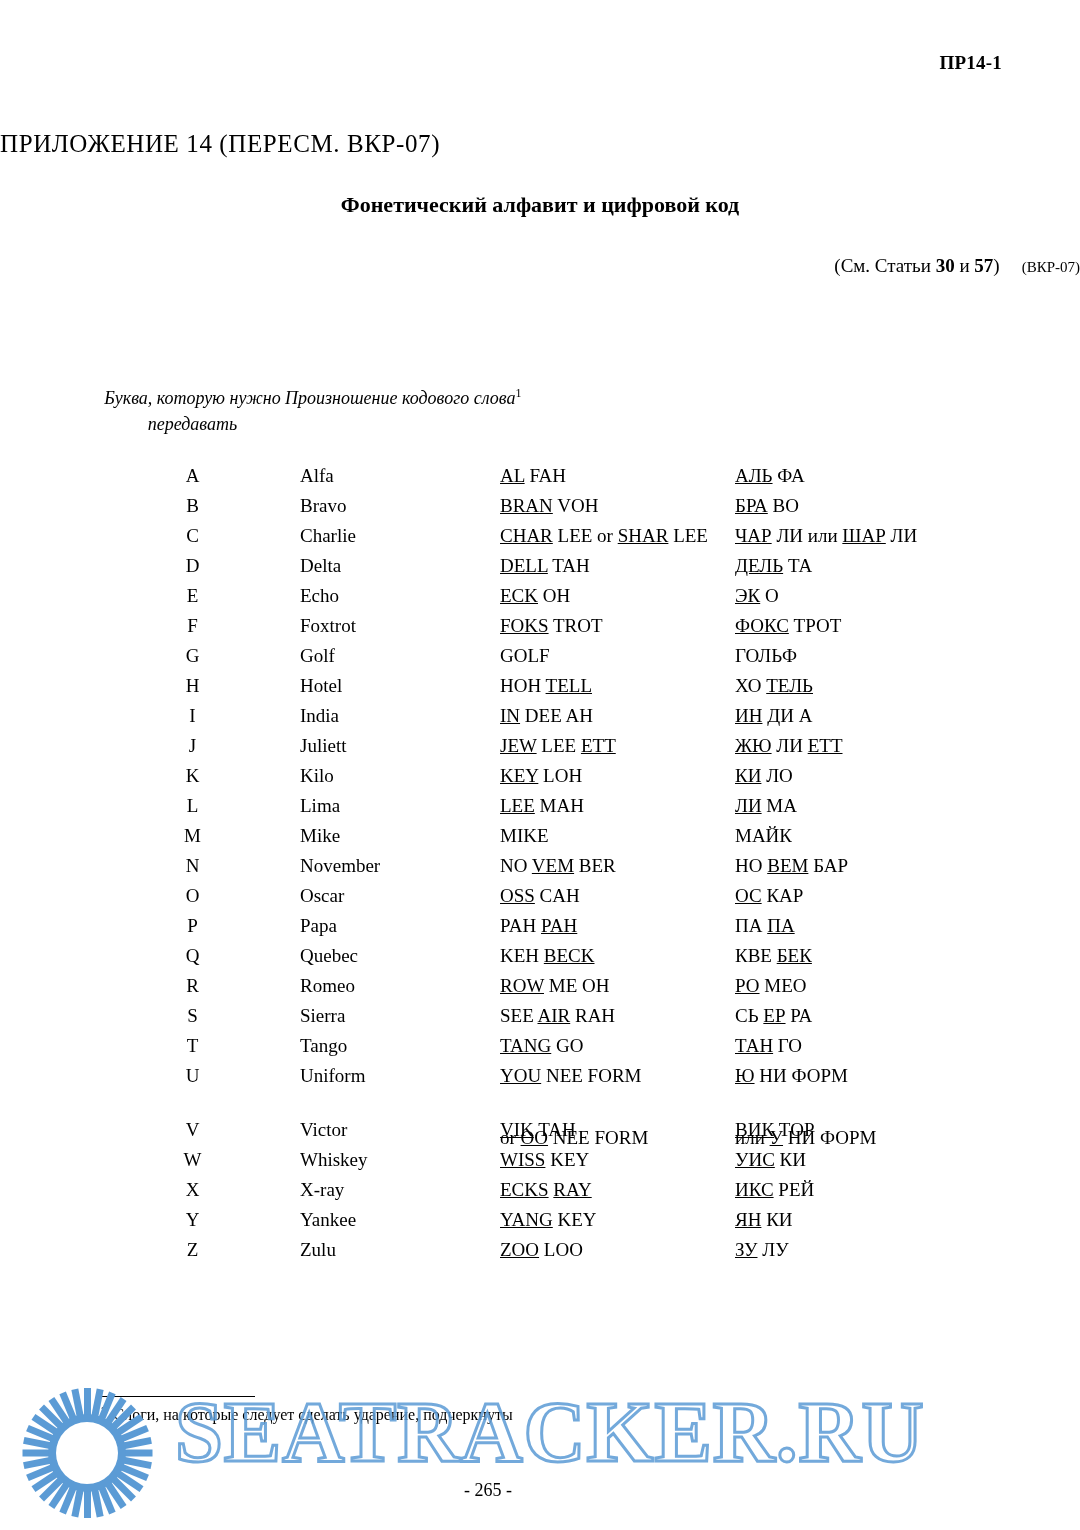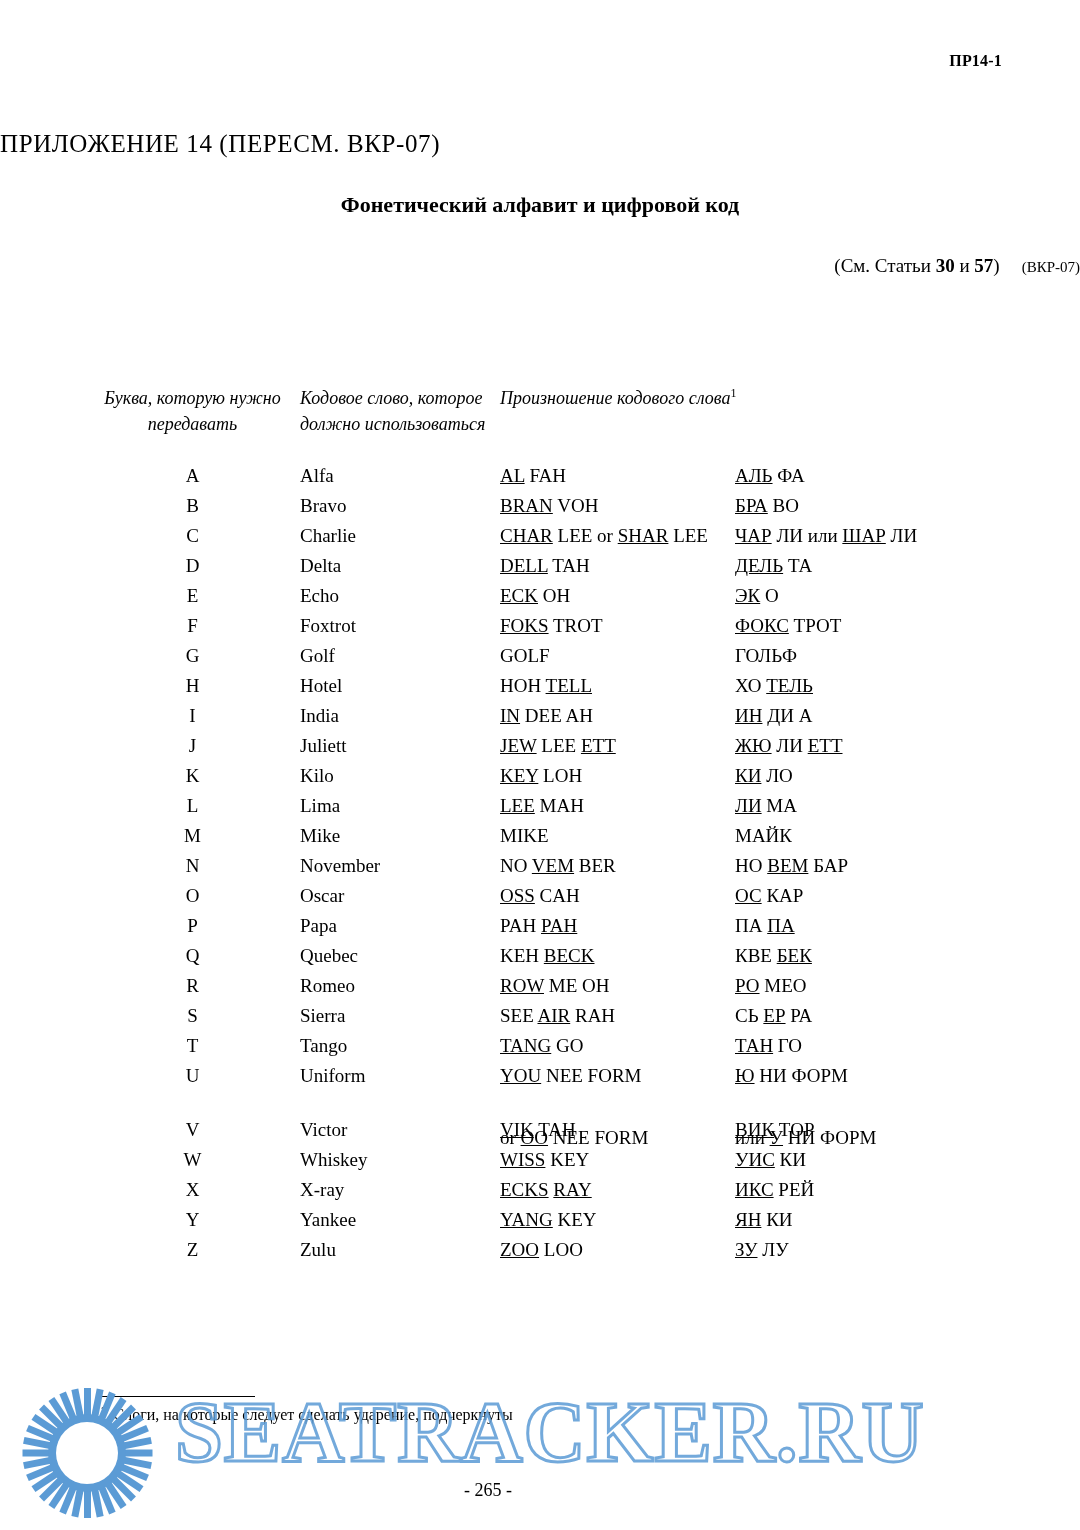--- a/index.html
+++ b/index.html
@@ -22,21 +22,21 @@
     width: 1080px;
     height: 1530px;
   }
 
   .header-code {
     position: absolute;
     top: 52px;
     right: 78px;
     font-family: "Liberation Serif", serif;
     font-weight: bold;
-    font-size: 16px;
+    font-size: 19px;
     letter-spacing: 0.2px;
   }
 
   .title-main {
     position: absolute;
     top: 130px;
     left: 0;
     width: 1080px;
     font-size: 25px;
     letter-spacing: 0.6px;
@@ -225,21 +225,20 @@
   <div class="title-sub">Фонетический алфавит и цифровой код</div>
 
   <div class="ref-line">
     <span>(См. Статьи </span><span class="bold">30</span><span> и </span><span class="bold">57</span><span>)</span><span class="gap"></span><span class="small">(ВКР-07)</span>
   </div>
 
 
   <div class="tbl">
     <div class="thead">
       <div class="th-letter">Буква, которую нужно передавать</div>
-      <div class="th-word">Кодовое слово, которое должно использоваться</div>
       <div class="th-pron">
         <span>Произношение кодового слова</span><sup>1</sup>
       </div>
     </div>
     <div class="rows" id="rows">
         <div class="row">
           <div class="c-letter">A</div>
           <div class="c-word">Alfa</div>
           <div class="c-en"><u>AL</u> FAH</div>
           <div class="c-ru"><u>АЛЬ</u> ФА</div>

